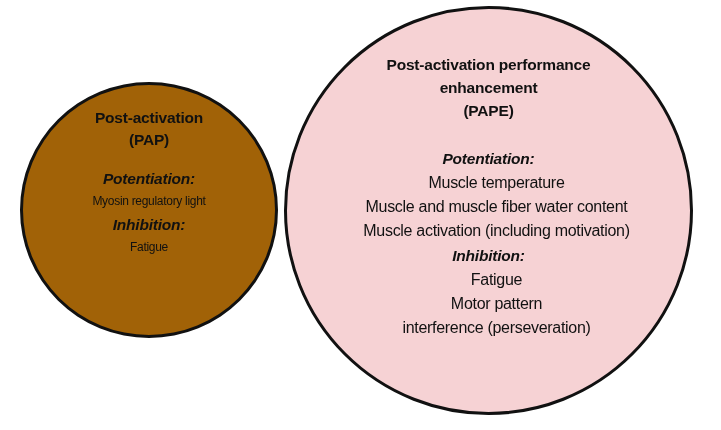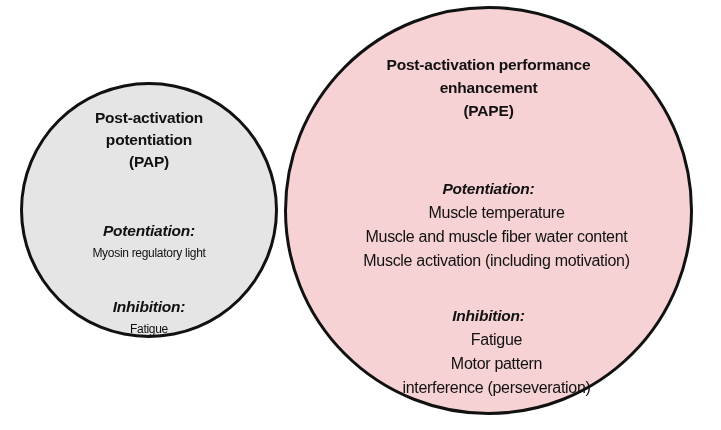--- a/index.html
+++ b/index.html
@@ -61,21 +61,20 @@
   }
 
   .ttl {
     font-weight: bold;
     letter-spacing: -0.2px;
   }
   .hdr {
     font-weight: bold;
     font-style: italic;
     letter-spacing: -0.2px;
-    margin-top: 30px;
   }
   .ln {
     font-weight: normal;
     letter-spacing: -0.3px;
   }
 
   
   #pap-content .ttl { font-size: 15.5px; line-height: 22px; }
   #pap-content .hdr { font-size: 15.5px; line-height: 23px; }
   #pap-content .ln  { font-size: 12px;   line-height: 23px; }
@@ -87,24 +86,23 @@
   #pape-content .ln  { font-size: 16px;   line-height: 24px; padding-left: 16px; }
   #pape-content .spacer { height: 24px; }
 
   .row { white-space: nowrap; }
 </style>
 </head>
 <body>
 
 <div id="canvas" style="background: rgb(255, 255, 255);">
 
-  <div id="pap-circle" class="circle" style="background: #e5e5e5; border-color: rgb(17, 17, 17);">
+  <div id="pap-circle" class="circle" style="background: #a16207; border-color: rgb(17, 17, 17);">
     <div id="pap-content">
       <div class="row ttl">Post-activation</div>
-      <div class="row ttl">potentiation</div>
       <div class="row ttl">(PAP)</div>
 
       <div class="spacer"></div>
 
       <div class="row hdr">Potentiation:</div>
       <div class="row ln">Myosin regulatory light</div>
 
       <div class="row hdr">Inhibition:</div>
       <div class="row ln">Fatigue</div>
     </div>

